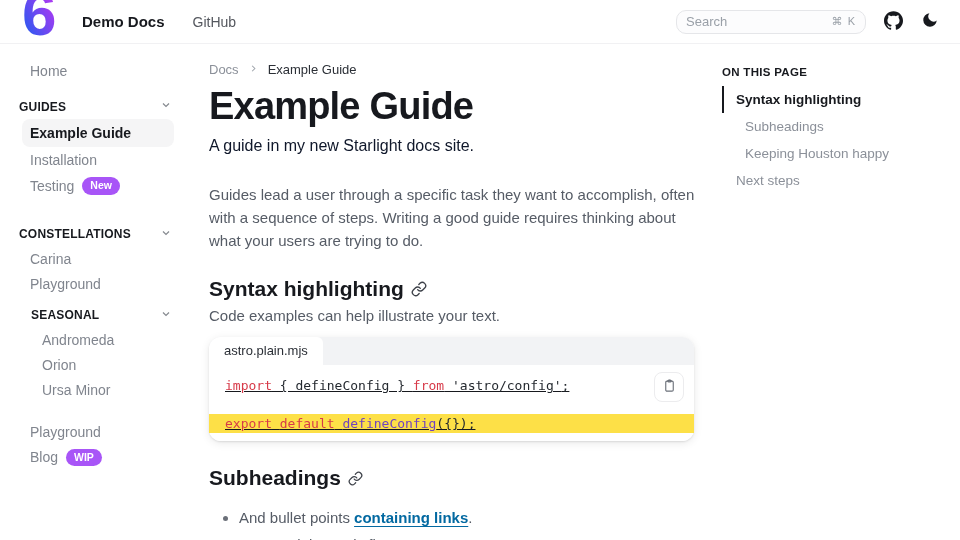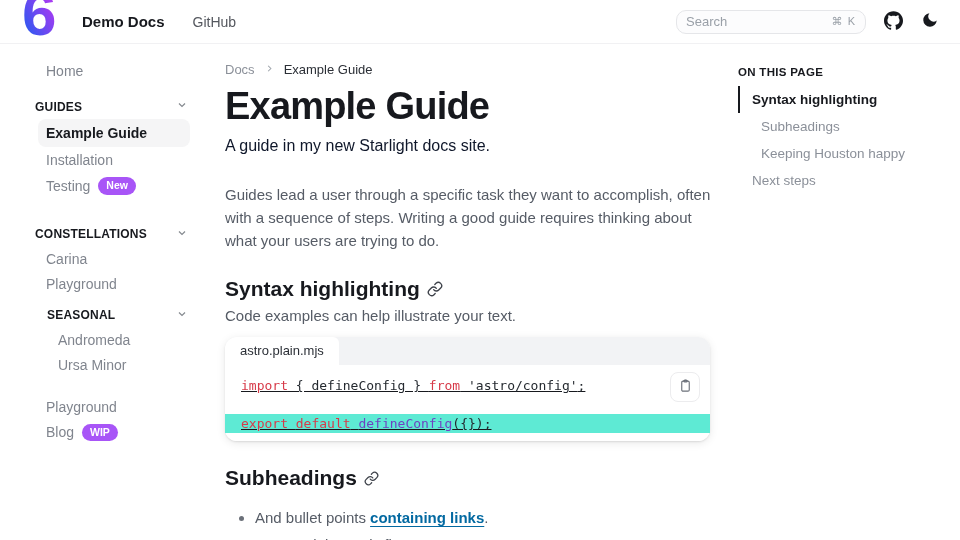--- a/index.html
+++ b/index.html
@@ -17,21 +17,21 @@
   .nav-link { font-size:14px; color:#54575e; margin-left:28px; text-decoration:none; }
   .search { margin-left:auto; width:190px; height:24px; border:1px solid #e5e6e9; background:#fcfcfd;
             border-radius:10px; display:flex; align-items:center; padding:0 9px; cursor:text; }
   .search-ph { font-size:13px; color:#9aa0a8; }
   .search-kbd { margin-left:auto; font-size:11px; color:#9aa0a8; letter-spacing:1px; }
   .hdr-icons { display:flex; align-items:center; gap:17px; margin-left:17px; }
   .hdr-icon-btn { width:20px; height:20px; display:flex; align-items:center; justify-content:center;
                   background:none; border:none; cursor:pointer; }
 
   
-  .layout { display:flex; height:496px;padding-left:16px; }
+  .layout { display:flex; height:496px; }
 
   
   .sidebar { width:192px; padding-top:14px; flex-shrink:0; }
   .s-item { display:flex; align-items:center; gap:8px; margin:1px 18px 1px 22px; padding:4px 8px;
             border-radius:8px; font-size:14px; color:#80858e; text-decoration:none; cursor:pointer; }
   .s-item.active { background:#f5f5f6; color:#17191e; font-weight:700; padding-top:6px; padding-bottom:6px; }
   .s-item.lvl2 { margin-left:34px; }
   .group-hdr { display:flex; align-items:center; justify-content:space-between;
                padding:4px 20px 4px 19px; margin-top:12px; font-size:12px; font-weight:700;
                color:#17191e; cursor:pointer; letter-spacing:.2px; }
@@ -56,21 +56,21 @@
   
   .code-frame { width:485px; margin-top:13px; border-radius:12px;
                 box-shadow:0 1px 2px rgba(0,0,0,.10), 0 2px 10px rgba(0,0,0,.09); }
   .code-hdr { background:#f2f3f5; border-radius:12px 12px 0 0; display:flex; }
   .code-tab { background:#fff; font-size:13px; color:#2b2f36; padding:6px 15px 7px;
               border-radius:12px 6px 0 0; }
   .code-body { position:relative; background:#fff; border-radius:0 0 12px 12px;
                padding:11px 0 8px; font-family:"DejaVu Sans Mono","Liberation Mono",monospace;
                font-size:13px;text-decoration:underline; }
   .code-line { height:19px; line-height:19px; padding:0 16px; white-space:pre; color:#24292f; }
-  .code-line.hl { background:#5eead4; }
+  .code-line.hl { background:#fde047; }
   .tok-kw { color:#d73a49; }
   .tok-fn { color:#6f42c1; }
   .tok-str { color:#24292f; }
   .copy-btn { position:absolute; top:7px; right:10px; width:30px; height:30px;
               border:1px solid #ececee; border-radius:8px; background:#fff; cursor:pointer;
               display:flex; align-items:center; justify-content:center; }
 
   
   ul.bullets { margin-top:19px; padding-left:30px; }
   ul.bullets li { font-size:15px; color:#565c66; margin-bottom:10px; }
@@ -152,20 +152,21 @@
 
     <div class="group-hdr sub">
       <span>SEASONAL</span>
       <span>
         <svg class="chev" width="12" height="12" viewBox="0 0 24 24" fill="none" stroke-width="2.4">
             <path d="M6 9l6 6 6-6"></path>
           </svg>
       </span>
     </div>
     <a class="s-item lvl2">Andromeda</a>
+    <a class="s-item lvl2">Orion</a>
     <a class="s-item lvl2">Ursa Minor</a>
 
     <div class="gap-lg"></div>
     <a class="s-item">Playground</a>
     <a class="s-item">
       <span>Blog</span>
       <span class="badge">WIP</span>
     </a>
   </aside>
 

